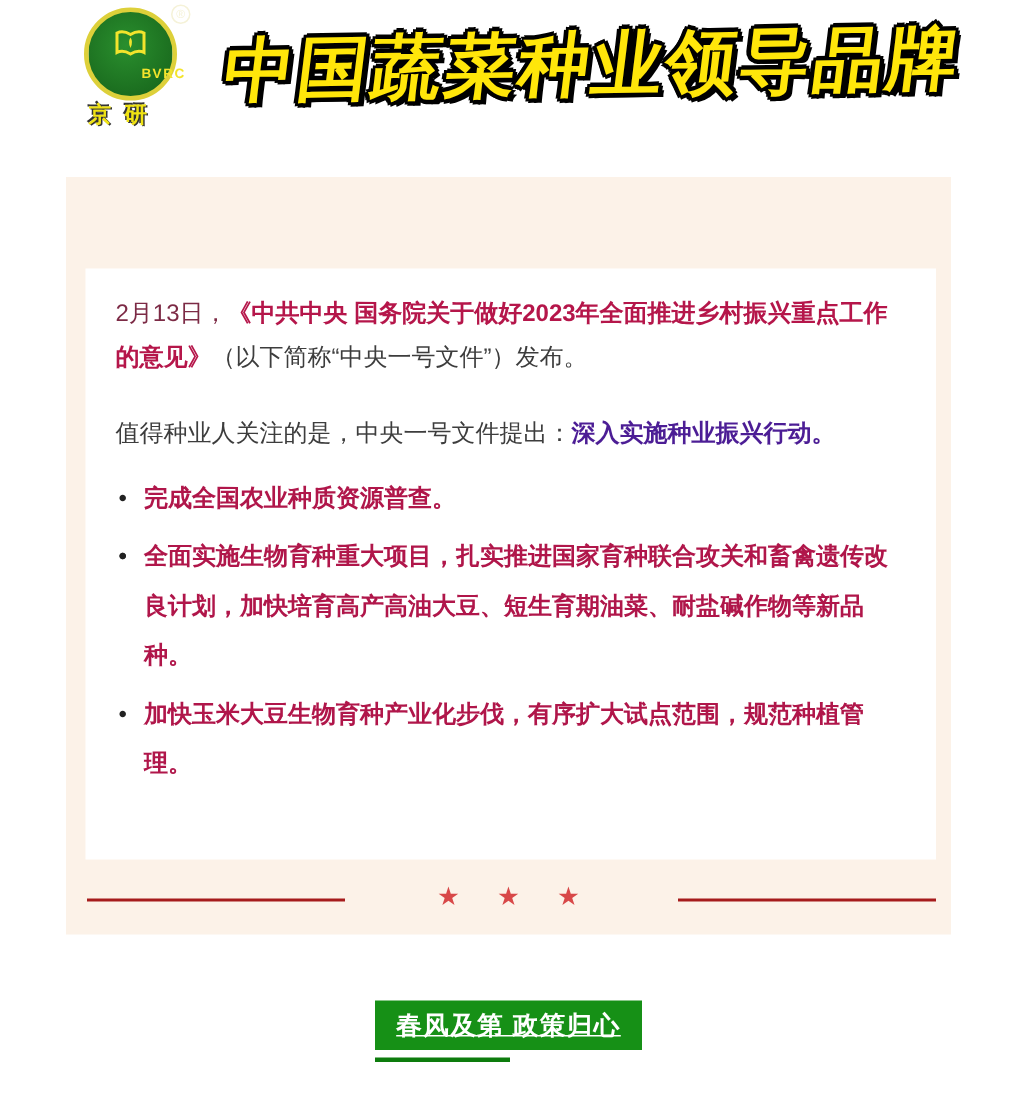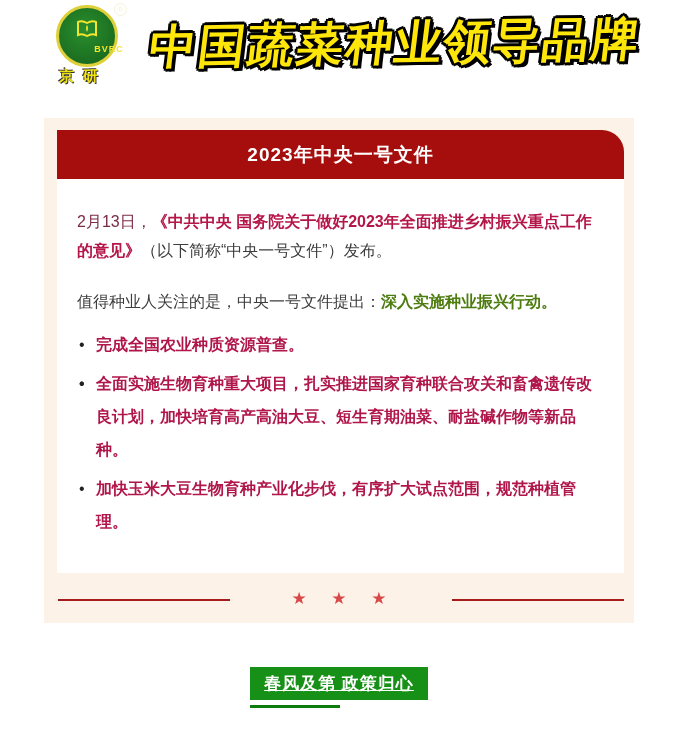--- a/index.html
+++ b/index.html
@@ -51,26 +51,26 @@
   .card-bg{position:absolute;left:44px;top:118px;width:590px;height:505px;background:#fcf2e8;}
   .card-header{
     position:absolute;left:57px;top:130px;width:567px;height:49px;background:#a60d0d;
     border-radius:0 22px 0 0;color:#fff;font-size:19px;font-weight:bold;
     text-align:center;line-height:49px;letter-spacing:1px;
   }
   .card-body{
     position:absolute;left:57px;top:179px;width:567px;height:394px;background:#ffffff;
     box-sizing:border-box;padding:16px 20px 8px 20px;font-size:16px;color:#3d3d3d;
   }
-  .para1{margin:12px 0 22px 0;line-height:29px;}
+  .para1{margin:0 0 22px 0;line-height:29px;}
   .para2{margin:0;line-height:29px;}
   .seg-date{color:#7c2a45;}
   .seg-doc{color:#b5164a;font-weight:bold;}
   .seg-plain{color:#3d3d3d;}
-  .seg-highlight{color:#4d7c0f;font-weight:bold;}
+  .seg-highlight{color:#4c1d95;font-weight:bold;}
   .bullet-list{list-style:none;margin:12px 0 0 0;padding:0;}
   .bullet-item{
     position:relative;padding-left:19px;margin:0 0 6px 0;
     color:#b0164a;font-weight:bold;line-height:33px;
   }
   .bullet-item:last-child{margin-bottom:0;}
   .bullet-dot{position:absolute;left:2px;top:0;color:#222;font-weight:normal;}
 
   
   .divider-line{position:absolute;top:599px;width:172px;height:2px;background:#a61c1c;}
@@ -104,23 +104,20 @@
       </svg>
       <span class="logo-abbr">BVRC</span>
     </div>
     <span class="trademark">®</span>
     <div class="logo-name">京研</div>
     <div class="banner-title">中国蔬菜种业领导品牌</div>
   </div>
 
   <div class="card-bg"></div>
 
-  <div class="card-header">
-    <span>2023年中央一号文件</span>
-  </div>
 
   <div class="card-body">
     <p class="para1">
       <span class="seg-date">2月13日，</span><span class="seg-doc">《中共中央 国务院关于做好2023年全面推进乡村振兴重点工作的意见》</span><span class="seg-plain">（以下简称“中央一号文件”）发布。</span>
     </p>
     <p class="para2">
       <span class="seg-plain">值得种业人关注的是，中央一号文件提出：</span><span class="seg-highlight">深入实施种业振兴行动。</span>
     </p>
     <ul class="bullet-list">
       <li class="bullet-item">

